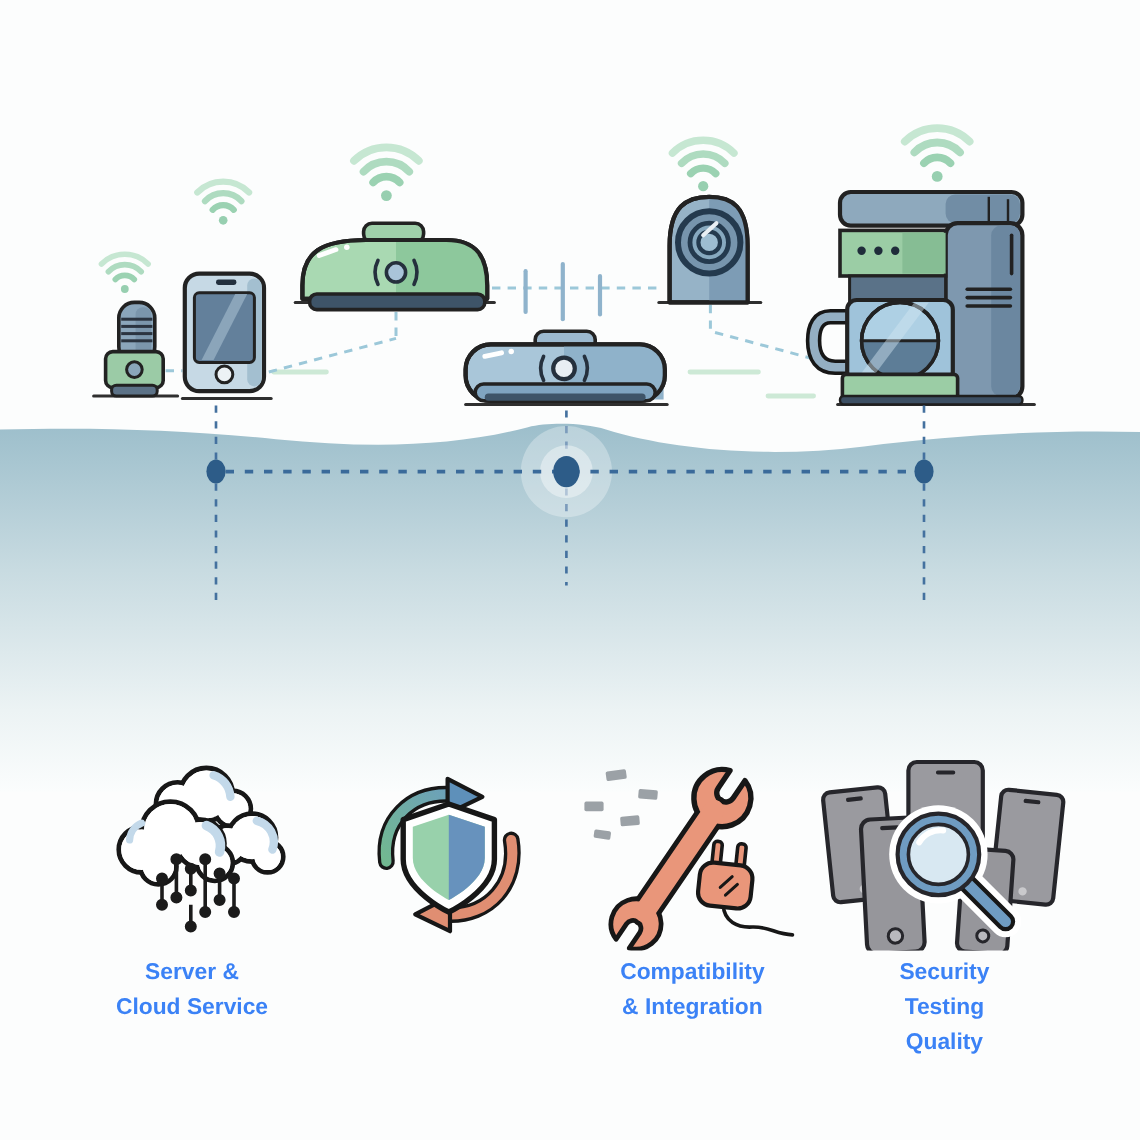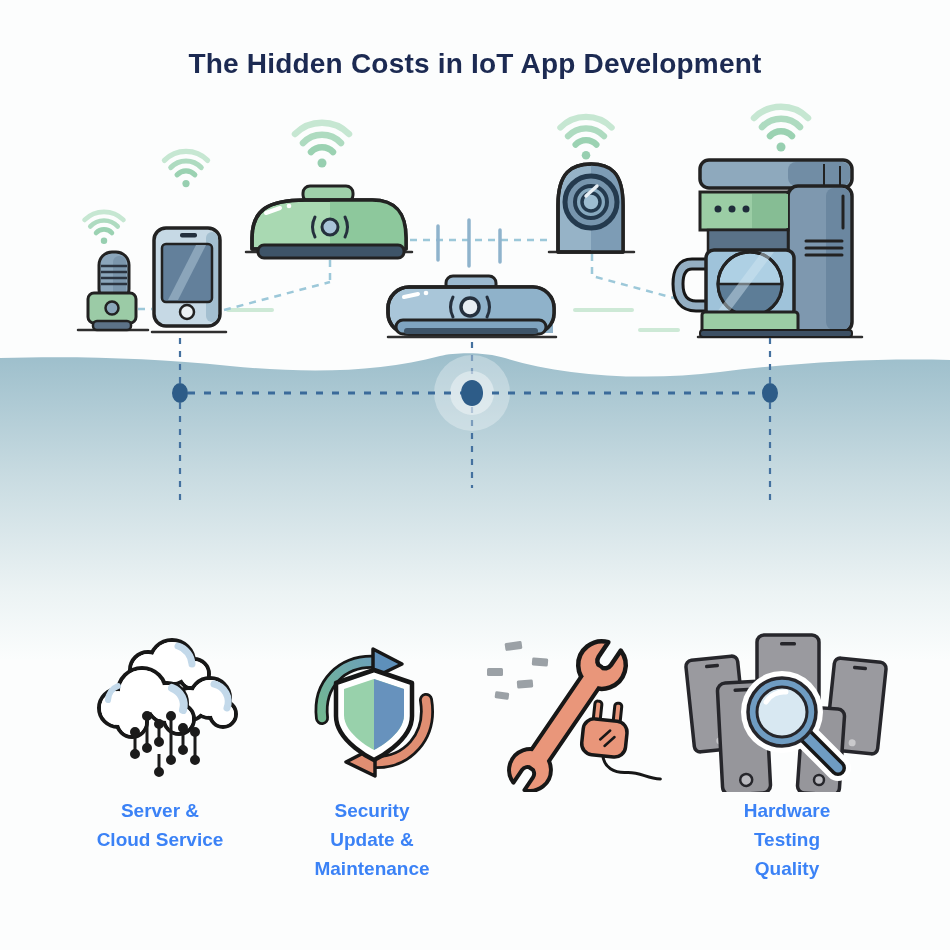--- a/index.html
+++ b/index.html
@@ -196,21 +196,20 @@
       </g>
       <circle cx="472" cy="393" r="38" fill="#ffffff" opacity="0.3"></circle>
       <circle cx="472" cy="393" r="22" fill="#ffffff" opacity="0.4"></circle>
       <path d="M188,393 H764" fill="none" stroke="#3a6a9a" stroke-width="3" stroke-dasharray="7 9"></path>
       <ellipse cx="180" cy="393" rx="8" ry="10" fill="#2d5c88"></ellipse>
       <ellipse cx="472" cy="393" rx="11" ry="13" fill="#2d5c88"></ellipse>
       <ellipse cx="770" cy="393" rx="8" ry="10" fill="#2d5c88"></ellipse>
     </g>
   </svg>
 
-  <div class="title">The Hidden Costs in IoT App Development</div>
 
   <div class="cost-item" style="left:58px; width:204px;">
     <svg width="200" height="172" viewBox="0 0 200 172">
 
       <g>
         <g stroke="#171717" stroke-width="4" fill="#ffffff">
           <circle cx="88" cy="50" r="18"></circle>
             <circle cx="112" cy="42" r="22"></circle>
             <circle cx="134" cy="54" r="15"></circle>
         </g>
@@ -296,23 +295,20 @@
         <path d="M154,80 C160,116 136,144 100,142" fill="none" stroke="#e08e72" stroke-width="8.5" stroke-linecap="round"></path>
         <polygon points="103,127 74,142 103,156" fill="#e08e72" stroke="#171717" stroke-width="3.5" stroke-linejoin="round"></polygon>
       </g>
 
       <g>
         <path d="M102,50 L140,63 V96 C140,122 102,140 102,140 C102,140 64,122 64,96 V63 Z" fill="#ffffff" stroke="#171717" stroke-width="4.5" stroke-linejoin="round"></path>
         <path d="M102,59 L132,69 V95 C132,115 102,130 102,130 C102,130 72,115 72,95 V69 Z" fill="#98d1ab"></path>
         <path d="M102,59 L132,69 V95 C132,115 102,130 102,130 V59 Z" fill="#6792bd"></path>
       </g>
     </svg>
-    <div class="cost-label">Security
-Update &amp;
-Maintenance</div>
   </div>
 
   <div class="cost-item" style="left:475px; width:204px;">
     <svg width="200" height="172" viewBox="0 0 200 172">
 
       <g fill="#9ba1a6">
         <rect x="28" y="22" width="17" height="8" rx="1.5" transform="rotate(-8 36 26)"></rect>
         <rect x="55" y="38" width="16" height="8" rx="1.5" transform="rotate(5 63 42)"></rect>
         <rect x="10" y="48" width="16" height="8" rx="1.5"></rect>
         <rect x="40" y="60" width="16" height="8" rx="1.5" transform="rotate(-5 48 64)"></rect>
@@ -332,20 +328,22 @@
 
       <g transform="translate(128,112) rotate(6)">
         <path d="M0,22 C2,36 14,40 26,38 C40,36 46,42 60,41" fill="none" stroke="#171717" stroke-width="3" stroke-linecap="round"></path>
         <rect x="-13" y="-30" width="7" height="22" rx="3" fill="#e9967a" stroke="#171717" stroke-width="3"></rect>
         <rect x="7" y="-30" width="7" height="22" rx="3" fill="#e9967a" stroke="#171717" stroke-width="3"></rect>
         <rect x="-22" y="-12" width="44" height="36" rx="11" fill="#e9967a" stroke="#171717" stroke-width="3.5"></rect>
         <line x1="-4" y1="8" x2="5" y2="-2" stroke="#171717" stroke-width="2.5" stroke-linecap="round"></line>
         <line x1="1" y1="14" x2="10" y2="4" stroke="#171717" stroke-width="2.5" stroke-linecap="round"></line>
       </g>
     </svg>
+    <div class="cost-label">Compatibility
+&amp; Integration</div>
   </div>
 
   <div class="cost-item" style="left:680px; width:214px;">
     <svg width="210" height="172" viewBox="0 0 210 172">
 
       <g transform="rotate(-6 34 84)">
         <rect x="8" y="38" width="52" height="92" rx="6" fill="#9a9a9f" stroke="#26262b" stroke-width="3.5"></rect>
         <rect x="27" y="44" width="14" height="3.5" rx="1.5" fill="#26262b"></rect>
         <circle cx="34" cy="121" r="3.5" fill="#c9c9cc"></circle>
       </g>
@@ -372,18 +370,18 @@
       <g>
         <line x1="124" y1="116" x2="156" y2="148" stroke="#ffffff" stroke-width="26" stroke-linecap="round"></line>
         <circle cx="100" cy="92" r="41" fill="#ffffff"></circle>
         <line x1="124" y1="116" x2="156" y2="148" stroke="#171717" stroke-width="16" stroke-linecap="round"></line>
         <line x1="124" y1="116" x2="156" y2="148" stroke="#6f9cc2" stroke-width="9" stroke-linecap="round"></line>
         <circle cx="100" cy="92" r="34" fill="#6f9cc2" stroke="#26262b" stroke-width="3.5"></circle>
         <circle cx="100" cy="92" r="25" fill="#d8e8f2" stroke="#26262b" stroke-width="3"></circle>
         <path d="M84,82 A21,21 0 0 1 104,72" fill="none" stroke="#ffffff" stroke-width="5" stroke-linecap="round"></path>
       </g>
     </svg>
-    <div class="cost-label">Hardware
+    <div class="cost-label">Security
 Testing
 Quality</div>
   </div>
 
 </div>
 
 </body></html>

